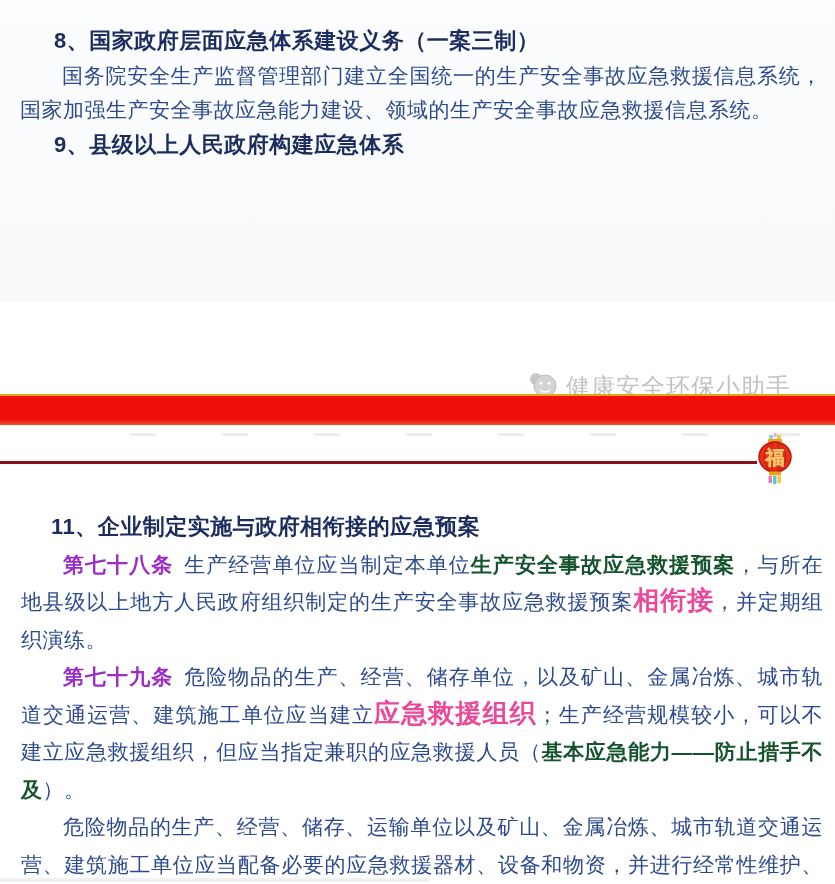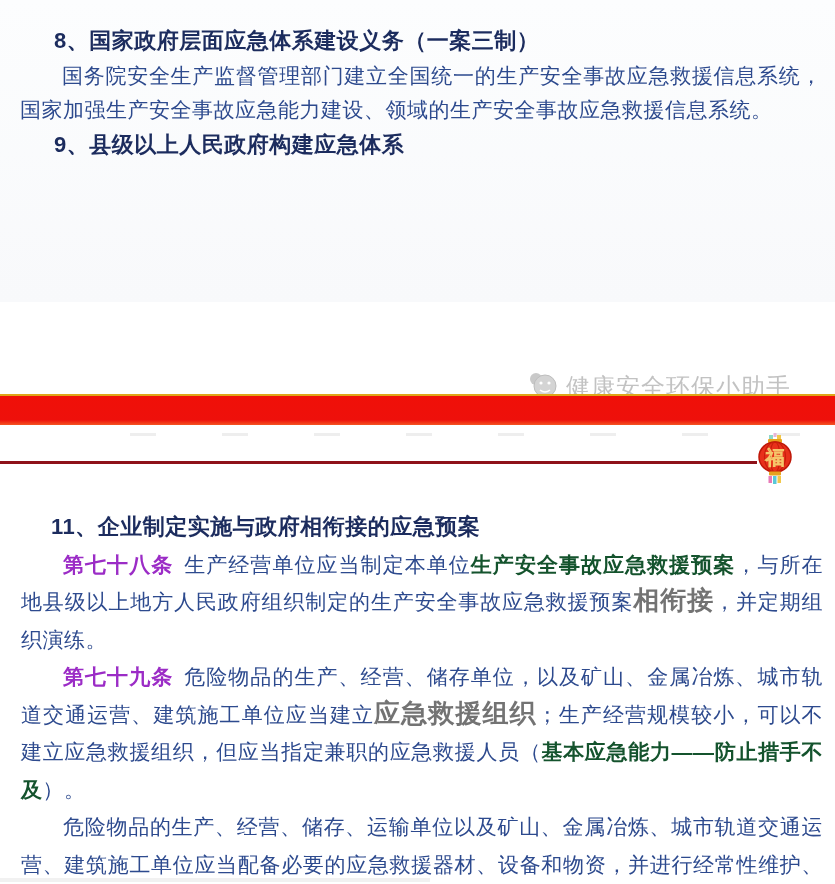--- a/index.html
+++ b/index.html
@@ -32,21 +32,21 @@
     font-size:22px;font-weight:bold;color:#1c2c5e;line-height:37.5px;
     text-indent:30px;letter-spacing:0.5px;
   }
   .bottom-slide .para{
     font-size:21px;color:#2d4a8e;line-height:37.5px;
     text-indent:2em;text-align:justify;letter-spacing:0.5px;
   }
   
   .seg-article{color:#9b2cc6;font-weight:bold;padding-right:11px;}
   .seg-red{color:#14532d;font-weight:bold;}
-  .seg-red-lg{color:#737373;font-weight:bold;font-size:1.24em;line-height:1;}
+  .seg-red-lg{color:#ec4899;font-weight:bold;font-size:1.24em;line-height:1;}
   
   .watermark{
     position:absolute;top:371px;right:44px;height:30px;
     display:flex;align-items:flex-start;gap:7px;
     color:#c2c2c2;font-size:24px;letter-spacing:1px;
     user-select:none;
   }
   .watermark svg{display:block;}
   
   .red-bar{

